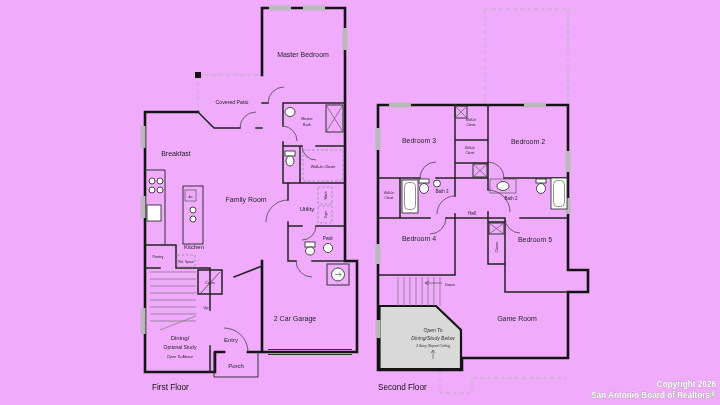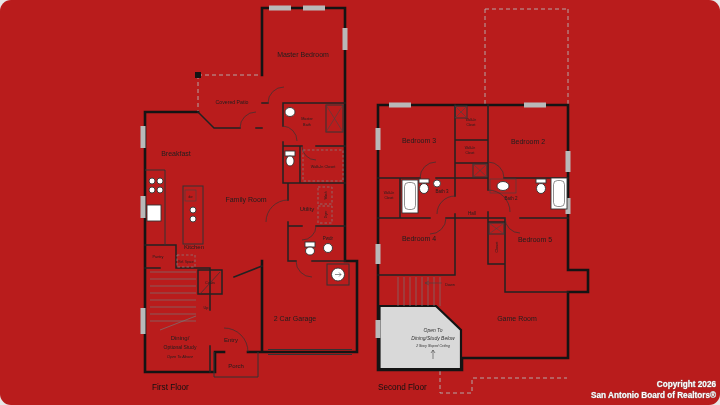--- a/index.html
+++ b/index.html
@@ -1,17 +1,17 @@
 <!DOCTYPE html>
 <html><head>
 <meta charset="utf-8">
 <style>
   html,body{margin:0;padding:0;background:#e8e8e8;}
-  .stage{position:relative;width:720px;height:405px;background:#b91c1c;overflow:hidden;
-         font-family:"Liberation Sans", sans-serif;border-radius:11px;}
+  .stage{position:relative;width:720px;height:405px;background:#f0abfc;overflow:hidden;
+         font-family:"Liberation Sans", sans-serif;}
   svg{position:absolute;left:0;top:0;}
   text{fill:#1f1f1f;font-family:"Liberation Sans", sans-serif;text-anchor:middle;}
   .t-room{font-size:7px;}
   .t-med{font-size:6px;}
   .t-med2{font-size:5.2px;}
   .t-sm{font-size:4.5px;}
   .t-sm2{font-size:5px;}
   .t-xs{font-size:3.8px;}
   .t-xxs{font-size:3.1px;}
   .t-title{font-size:8.2px;text-anchor:start;fill:#111;}

